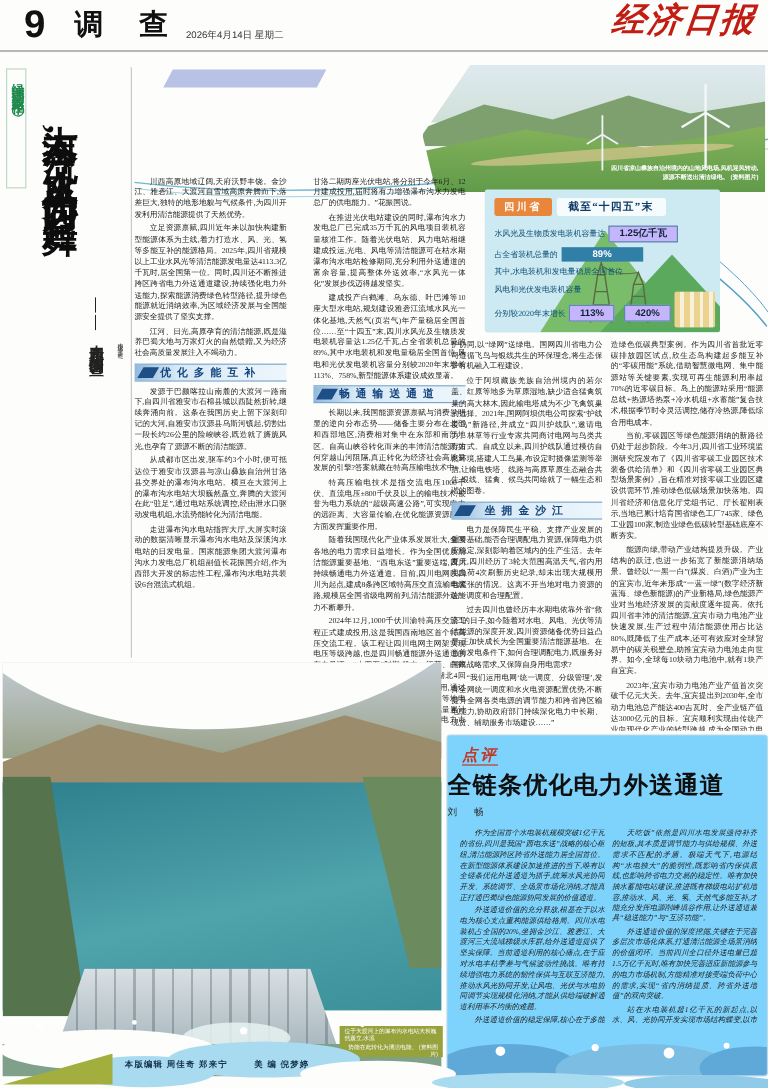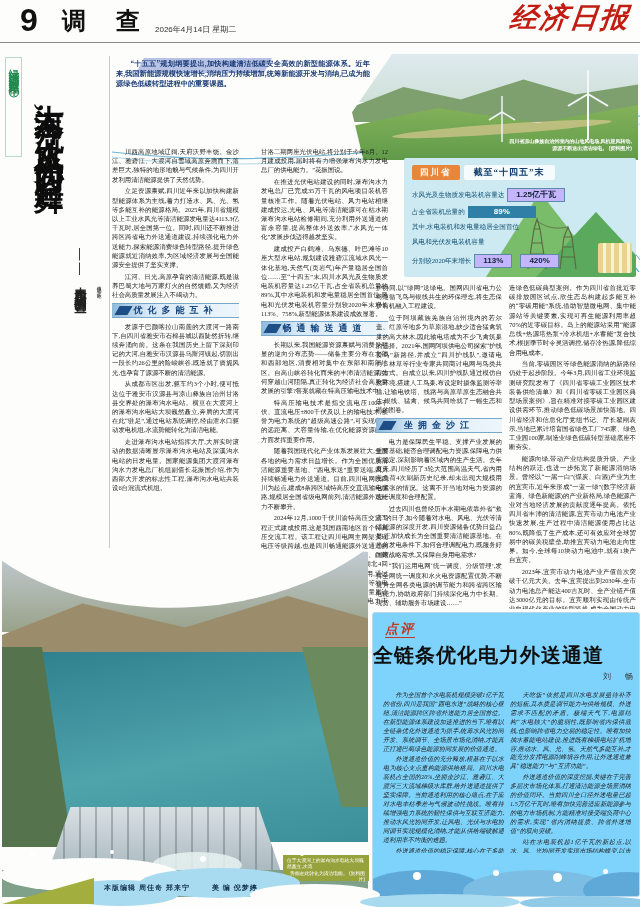--- a/index.html
+++ b/index.html
@@ -36,21 +36,21 @@
            clip-path:polygon(0 40%,30% 10%,65% 35%,100% 5%,100% 100%,0 100%);}
   .pt-path{position:absolute;left:40px;top:70px;width:220px;height:10px;background:#d8c790;border-radius:50%;transform:rotate(-4deg);opacity:.7;}
   .pt-cap{position:absolute;right:6px;bottom:8px;width:200px;text-align:right;
           font:bold 5px/7px "Liberation Sans",sans-serif;color:#fff;}
 
   .introbox{left:116px;top:60px;width:254px;height:86px;font:bold 7.2px/9.8px "Liberation Serif",serif;
             color:#1d3e78;text-align:justify;}
   .introbox p{margin:0;text-indent:2em;}
 
   
-  .info{left:404px;top:158px;width:232px;height:119px;background:#cde9f1;overflow:hidden;border-radius:2px;}
+  .info{left:404px;top:158px;width:196px;height:119px;background:#cde9f1;overflow:hidden;border-radius:2px;}
   .ig-hill1{position:absolute;right:30px;bottom:0;width:120px;height:85px;background:#79bd6a;
             clip-path:polygon(0 100%,45% 0,100% 100%);}
   .ig-hill2{position:absolute;right:-20px;bottom:0;width:120px;height:65px;background:#5aa95d;
             clip-path:polygon(0 100%,50% 0,100% 100%);}
   .ig-dam{position:absolute;right:4px;bottom:4px;width:34px;height:30px;background:#ecd28f;
           border-radius:2px;background-image:repeating-linear-gradient(90deg,#ecd28f 0 5px,#f8f1da 5px 8px);}
   .ig-row{position:absolute;left:8px;font:6.6px/1 "Liberation Serif",serif;color:#0d4f74;white-space:nowrap;}
   .ig-chip-or{display:inline-block;background:#e8873b;color:#fff;font:bold 8.5px/1 "Liberation Sans",sans-serif;
               padding:3px 8px;border-radius:2px;letter-spacing:2px;}
   .ig-chip-wh{display:inline-block;background:#f6fbfd;color:#0d3a66;font:bold 9px/1 "Liberation Serif",serif;
@@ -89,21 +89,21 @@
             font:4.8px/6.4px "Liberation Sans",sans-serif;padding:3px 4px;box-sizing:border-box;}
   .capgreen .r{text-align:right;}
 
   
   .comment{left:372px;top:612px;width:266px;height:283px;background:#7dd3fc;border:1.5px solid #b9d8ea;
            border-radius:3px;overflow:hidden;}
   .cm-label{position:absolute;left:12px;top:9px;font:italic 900 13px/1 "Liberation Serif",serif;color:#c0392b;
             border-bottom:1.5px solid #c0392b;padding-bottom:2px;letter-spacing:2px;}
   .cm-title{position:absolute;left:0;top:32px;width:100%;text-align:left;
             font:900 20px/1 "Liberation Serif",serif;color:#0f0f0f;letter-spacing:1px;}
-  .cm-author{position:absolute;left:0;top:60px;width:100%;text-align:right;
+  .cm-author{position:absolute;left:0;top:60px;width:100%;text-align:left;
              font:8px/1 "Liberation Serif",serif;color:#333;letter-spacing:6px;}
   .cm-col{position:absolute;top:78px;width:121px;height:162px;overflow:hidden;
           font:italic 6.2px/1.44 "Liberation Serif",serif;color:#222;text-align:justify;}
   .cm-col p{margin:0 0 2px;text-indent:2em;}
   .cm-splash{position:absolute;left:0;bottom:0;width:100%;height:40px;}
   .blob{position:absolute;border-radius:50%;}
 
   
   .wavezone{left:0;top:850px;width:640px;height:57px;pointer-events:none;}
   .tri-green{left:2px;top:878px;width:92px;height:26px;background:#a2af3e;clip-path:polygon(0 100%,100% 0,100% 100%);}
@@ -155,21 +155,20 @@
           <line x1="150" y1="58" x2="137" y2="66"></line>
       </g>
     </svg>
     <div class="pt-cap">
       <div>四川省凉山彝族自治州境内的山地风电场,风机迎风转动,</div>
       <div>源源不断送出清洁绿电。 (资料图片)</div>
     </div>
   </div>
 
   <div class="abs introbox">
-    <p>“十五五”规划纲要提出,加快构建清洁低碳安全高效的新型能源体系。近年来,我国新能源规模快速增长,消纳压力持续增加,统筹新能源开发与消纳,已成为能源绿色低碳转型进程中的重要课题。</p>
   </div>
 
   <div class="abs info">
     <div class="ig-hill1"></div>
     <div class="ig-hill2"></div>
     <div class="ig-dam"></div>
     <svg style="position:absolute;right:56px;bottom:8px;" width="60" height="70" viewBox="0 0 60 70">
       <g stroke="#5a6b45" stroke-width="1.2" fill="none">
         <path d="M8,70 L14,30 M26,70 L20,30 M14,30 L20,30 M10,55 L24,55 M12,44 L22,44 M14,30 L17,20 L20,30"></path>
         <path d="M40,70 L44,38 M56,70 L52,38 M44,38 L52,38 M42,58 L54,58 M43,48 L53,48 M44,38 L48,28 L52,38"></path>

